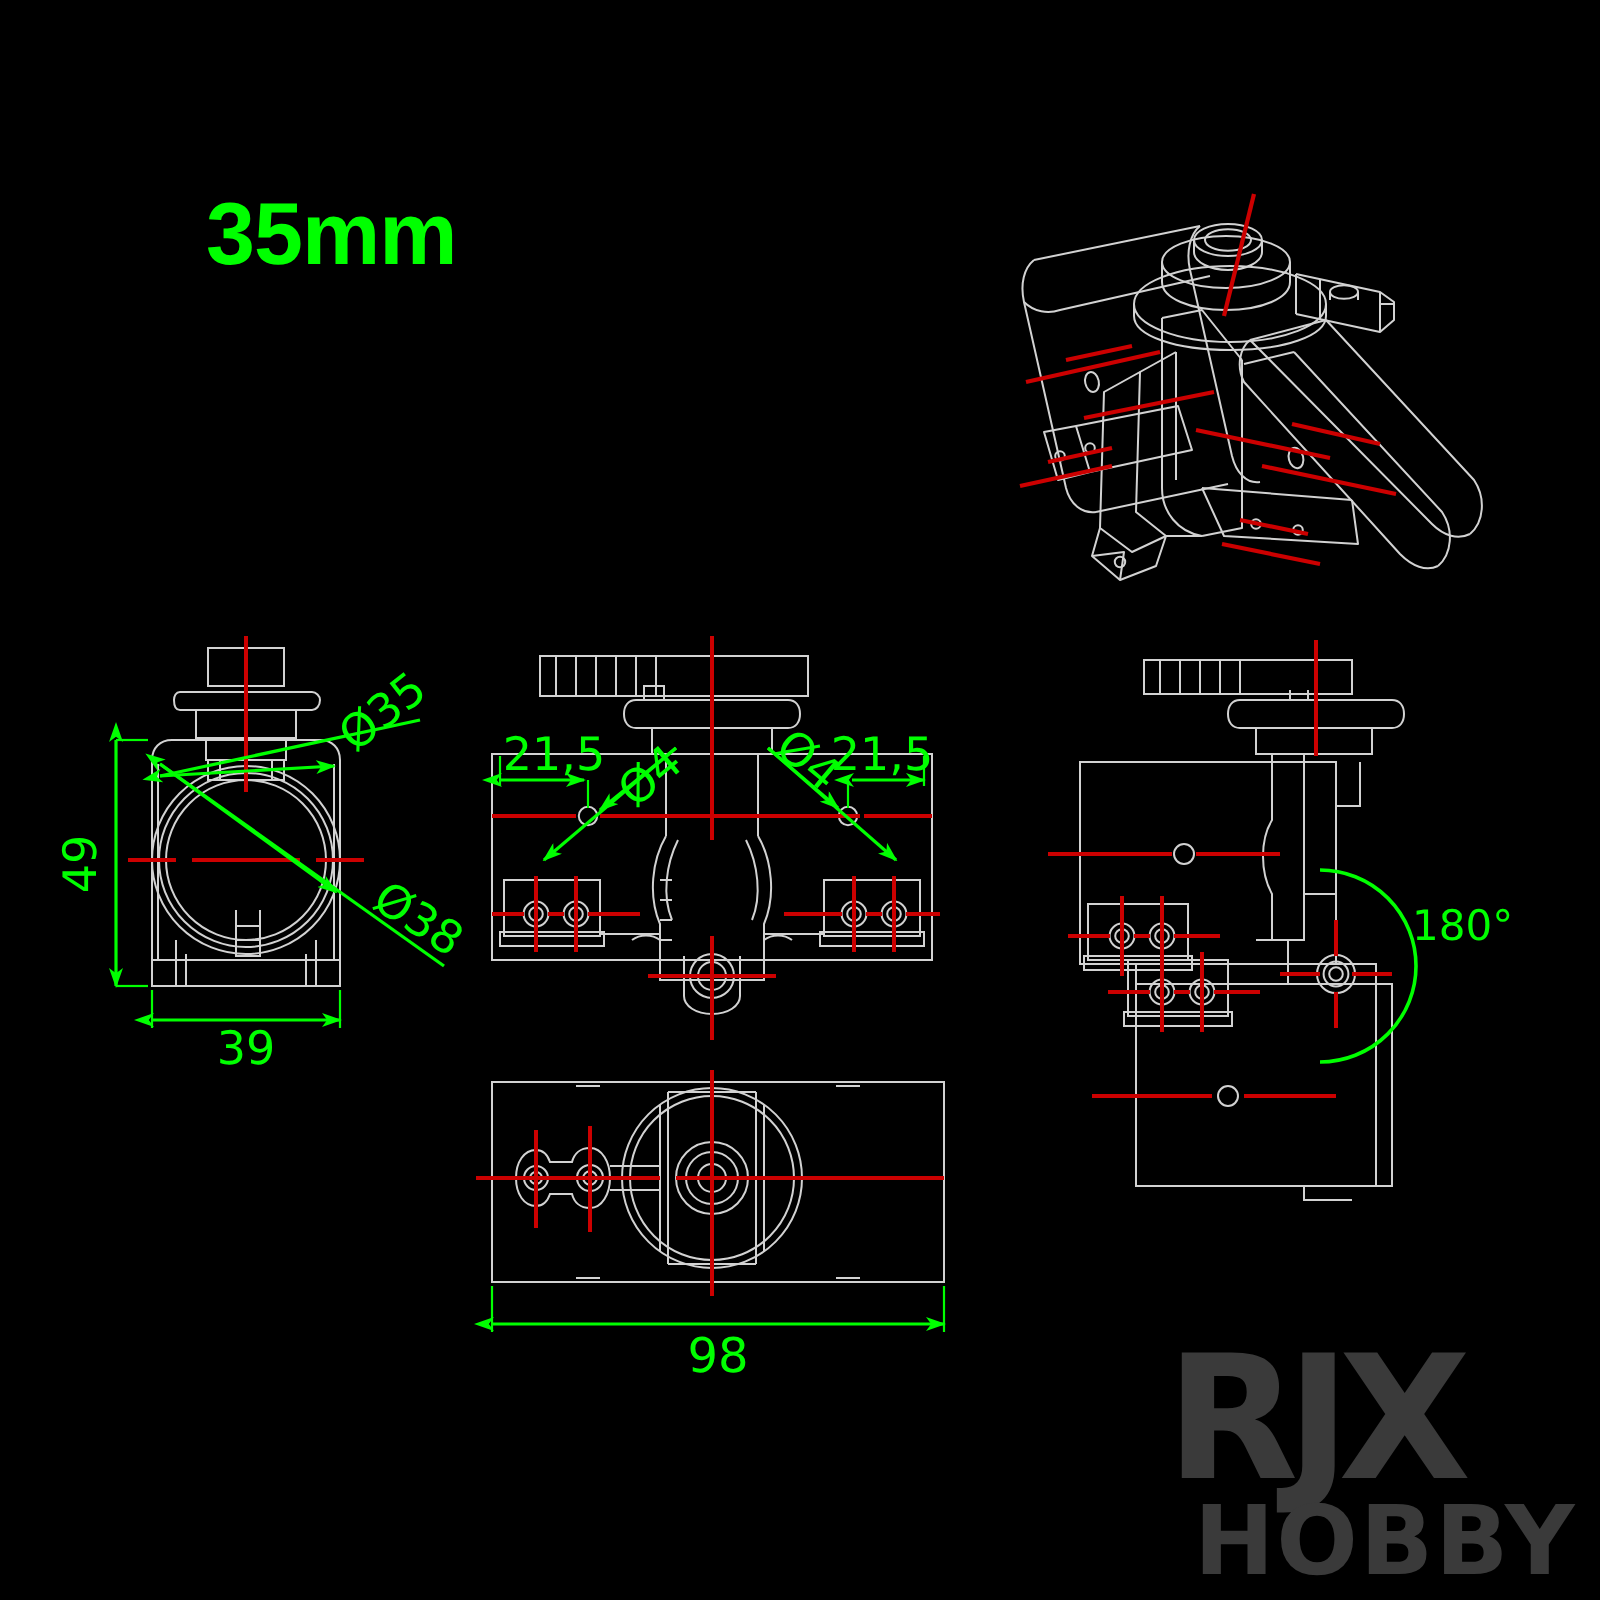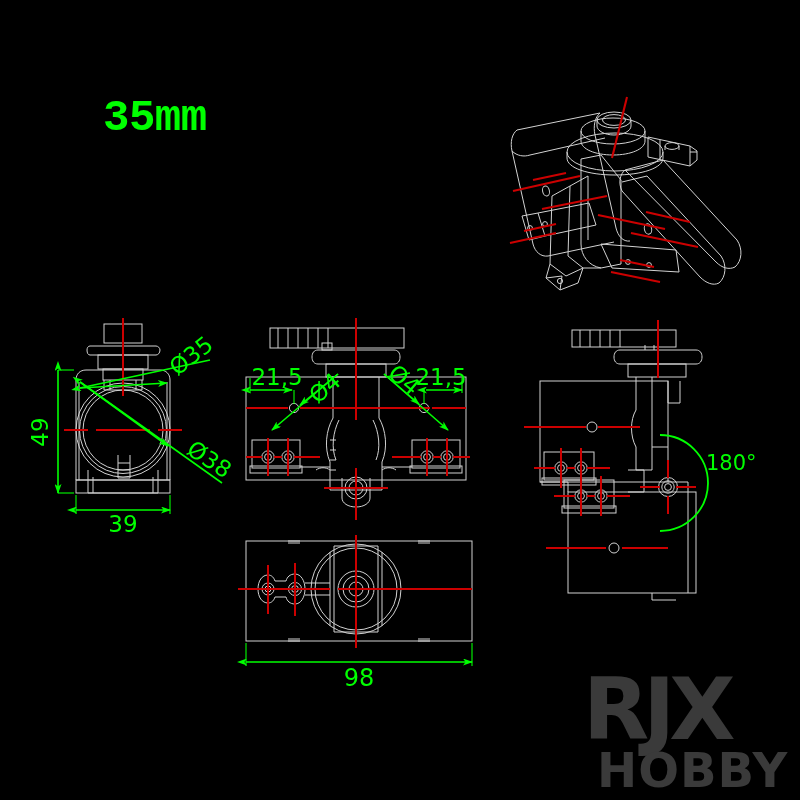--- a/index.html
+++ b/index.html
@@ -24,21 +24,21 @@
     position: absolute;
     left: 0;
     top: 0;
     width: 800px;
     height: 800px;
   }
   .title-label {
     position: absolute;
     left: 103px;
     top: 96px;
-    font-family: Liberation Mono, monospace;
+    font-family: Liberation Sans, sans-serif;
     font-weight: bold;
     font-size: 44px;
     letter-spacing: -0.5px;
     color: #00ff00;
     line-height: 1;
     white-space: nowrap;
   }
   .watermark {
     position: absolute;
     right: 8px;

